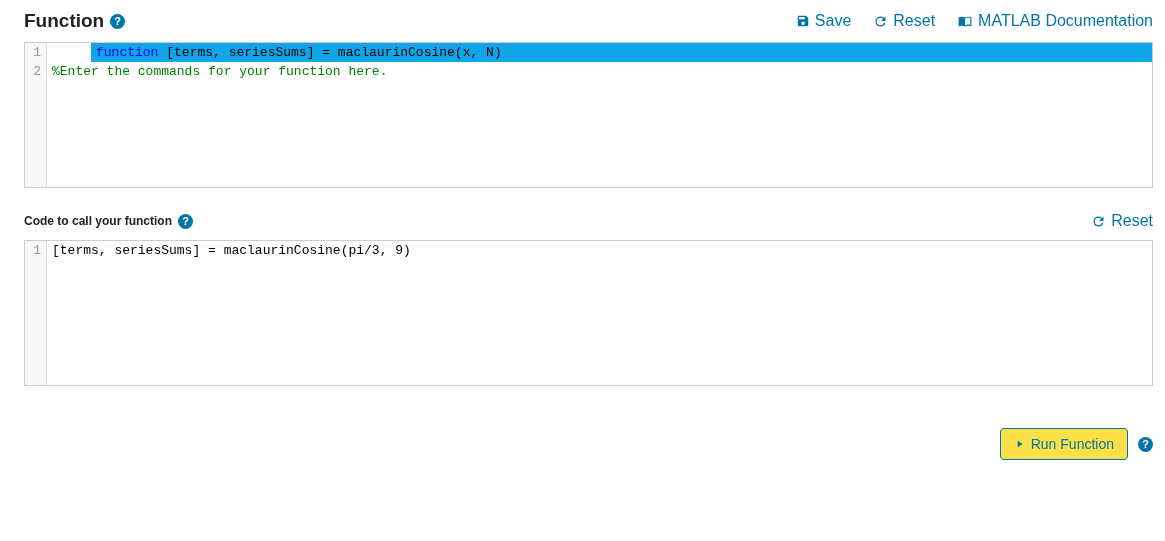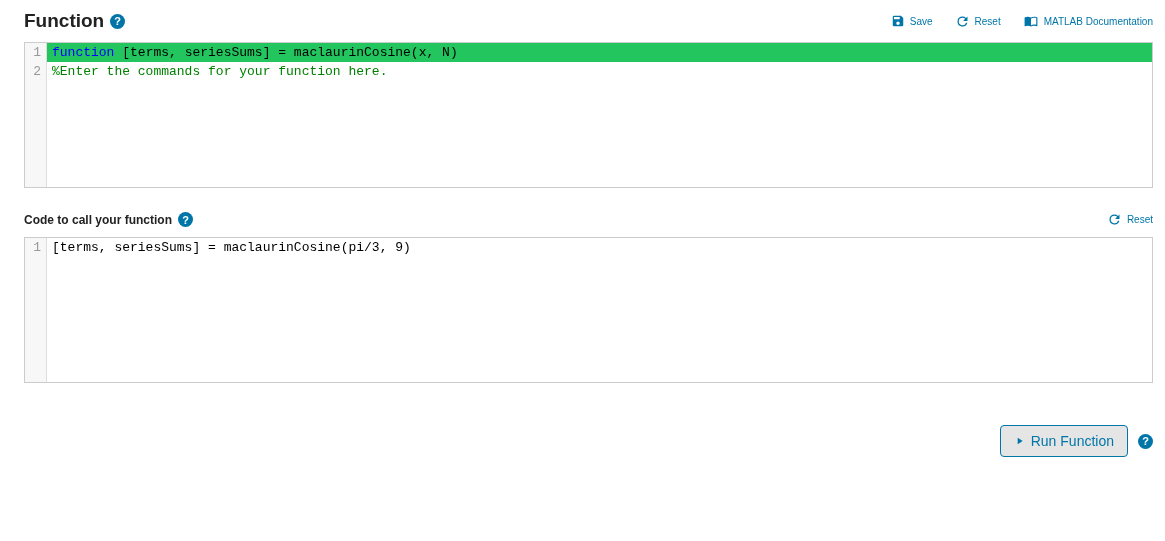--- a/index.html
+++ b/index.html
@@ -42,21 +42,21 @@
     .toolbar {
       display: flex;
       align-items: center;
       gap: 22px;
     }
     .toolbar-btn {
       display: inline-flex;
       align-items: center;
       gap: 5px;
       color: #0076A8;
-      font-size: 10px;
+      font-size: 16px;
       cursor: pointer;
       background: none;
       border: none;
       font-family: inherit;
       text-align: center;
     }
     .toolbar-btn svg { fill: #0076A8; }
     .code-editor {
       border: 1px solid #ccc;
       background: #fff;
@@ -78,21 +78,21 @@
       background: #f7f7f7;
       border-right: 1px solid #ddd;
       flex-shrink: 0;
       user-select: none;
     }
     .line-content {
       padding-left: 5px;
       flex: 1;
       white-space: pre;
     }
-    .code-line.highlighted .line-content { background: #22c55e; }
+    .code-line.highlighted .line-content { background: #0ea5e9; margin-left: 44px; }
     .kw { color: #0000ff; }
     .cm { color: #008000; }
     .gutter-fill {
       width: 22px;
       background: #f7f7f7;
       border-right: 1px solid #ddd;
       height: 100%;
     }
     .editor-body { display: flex; flex-direction: column; height: 100%; }
     .editor-fill { flex: 1; display: flex; }
@@ -101,21 +101,21 @@
       justify-content: flex-end;
       align-items: center;
       gap: 10px;
       padding-top: 18px;
     }
     .run-btn {
       display: inline-flex;
       align-items: center;
       gap: 6px;
       border: 1.5px solid #0076A8;
-      background: #e5e5e5;
+      background: #fde047;
       color: #0076A8;
       border-radius: 4px;
       padding: 7px 13px;
       font-size: 14px;
       cursor: pointer;
       font-family: inherit;
     }
     .run-btn svg { fill: #0076A8; }
     .section2-header {
       display: flex;

